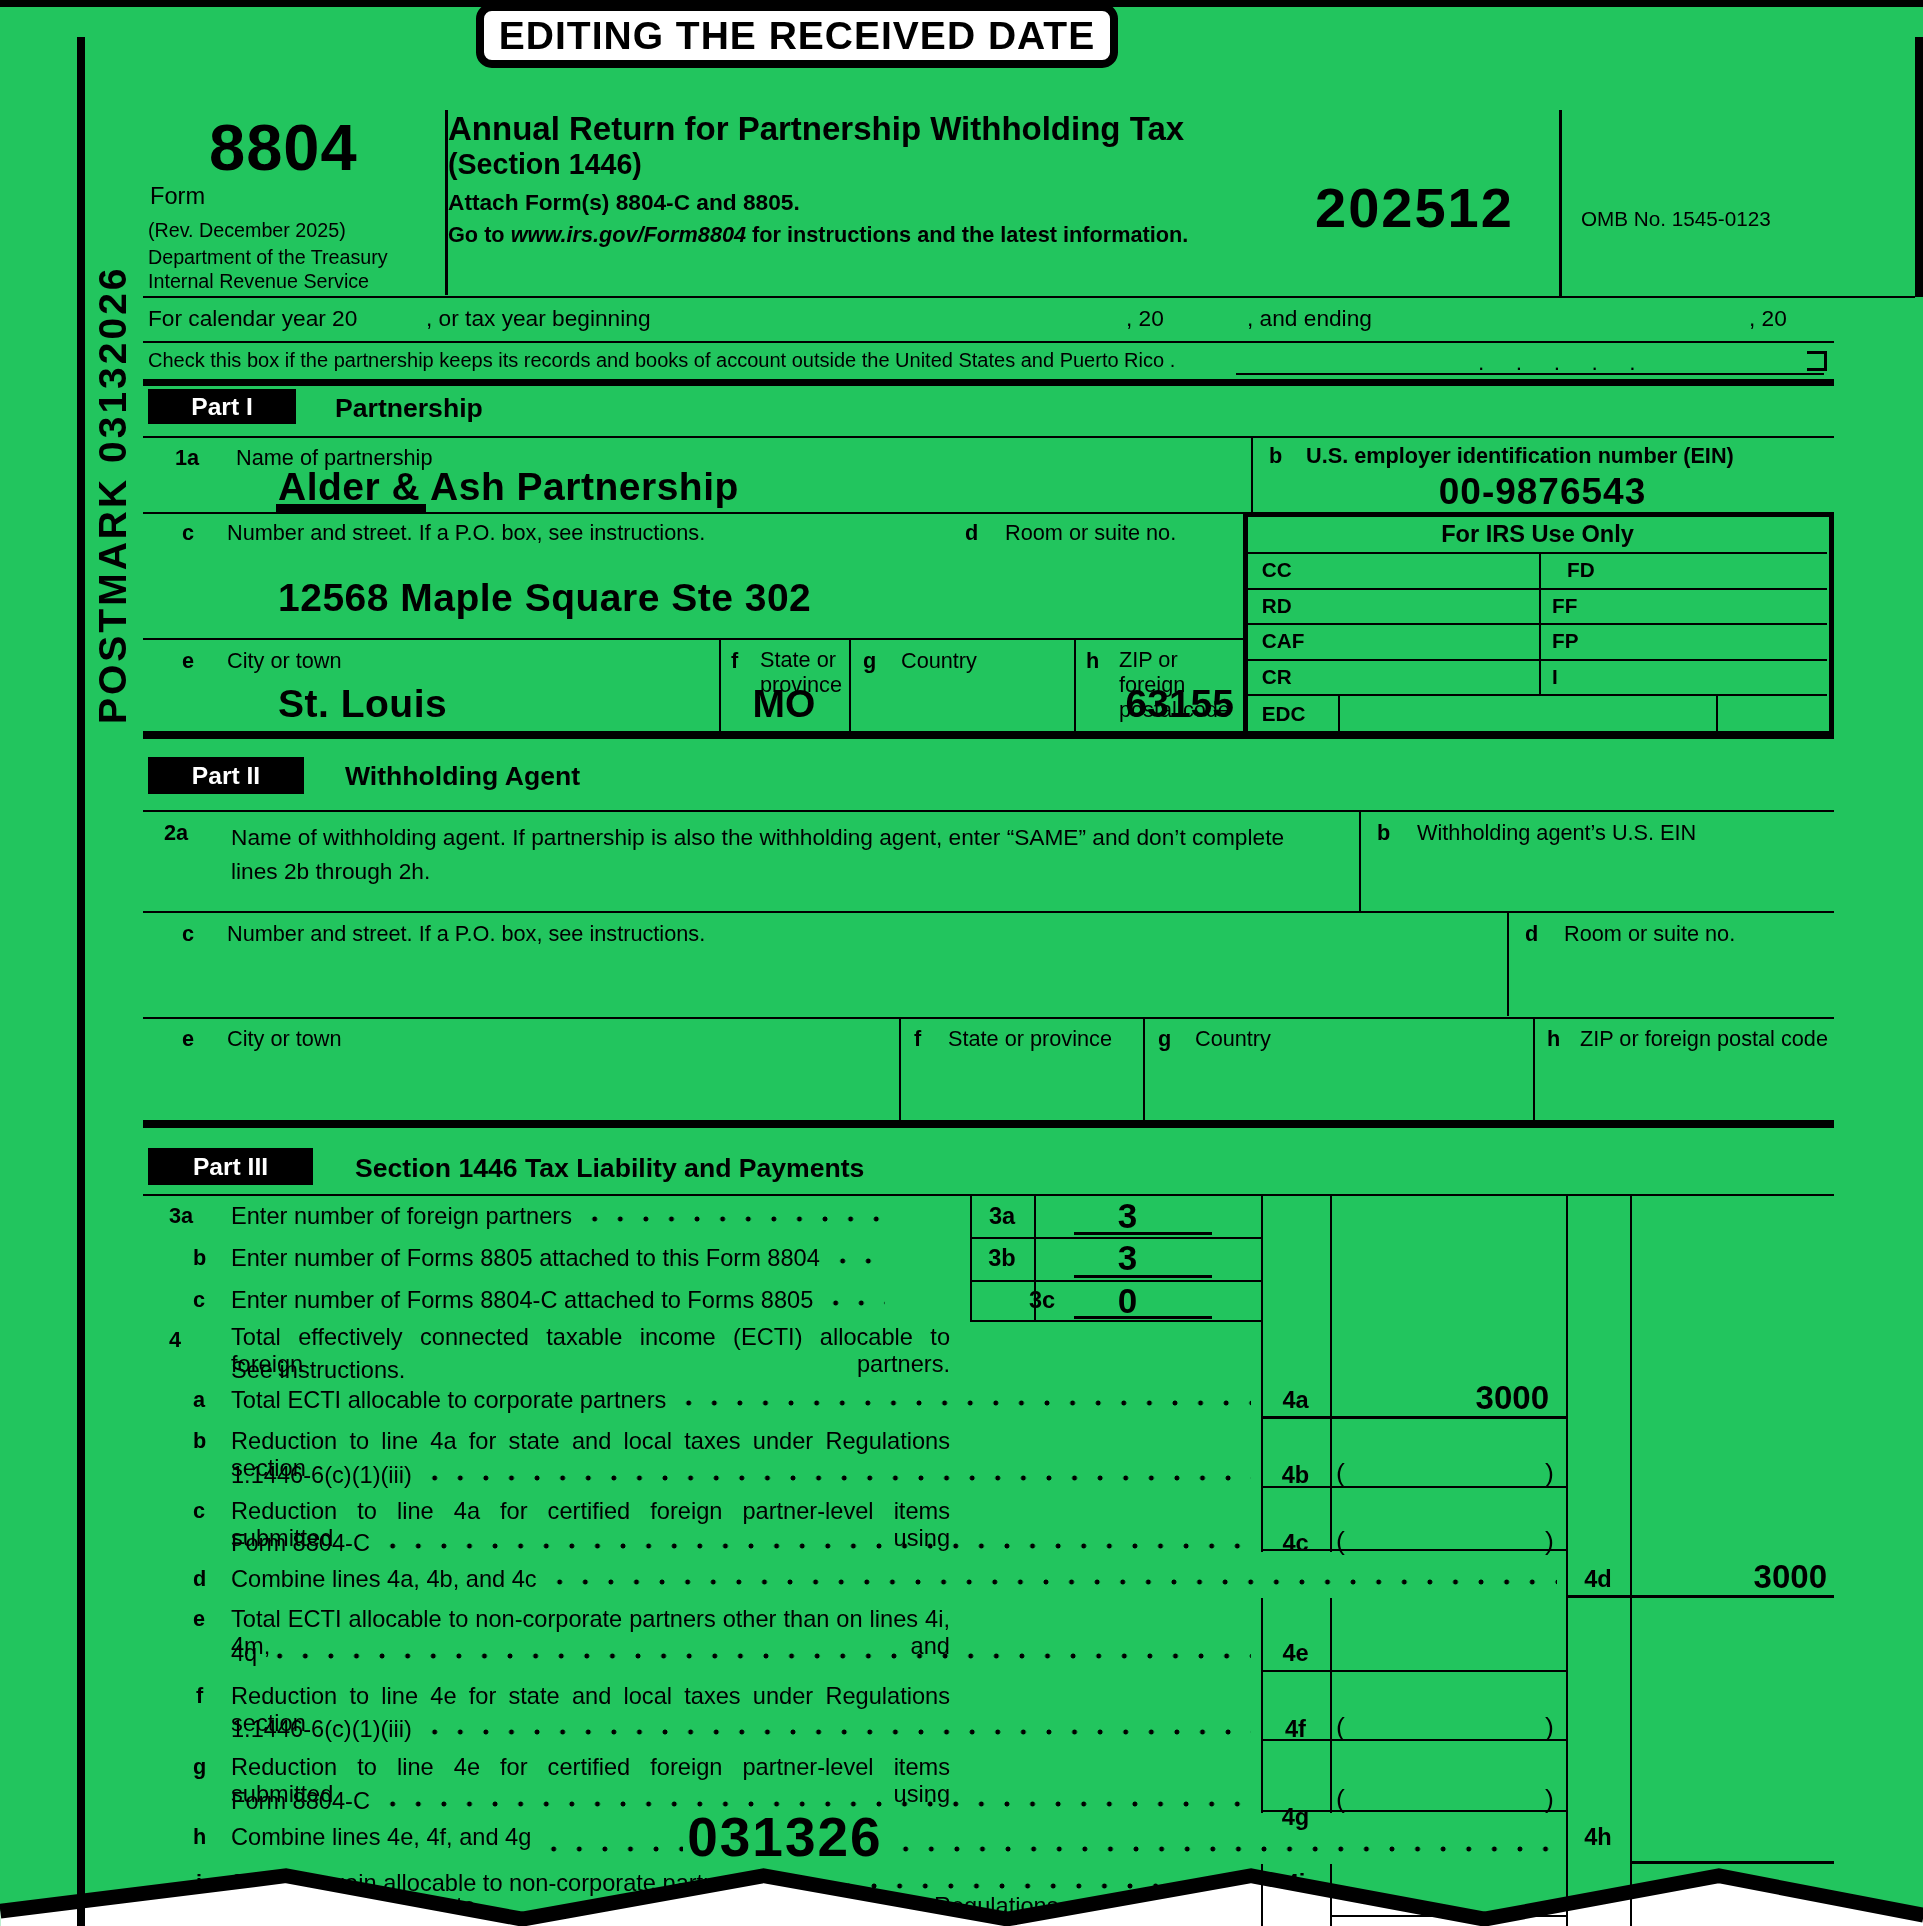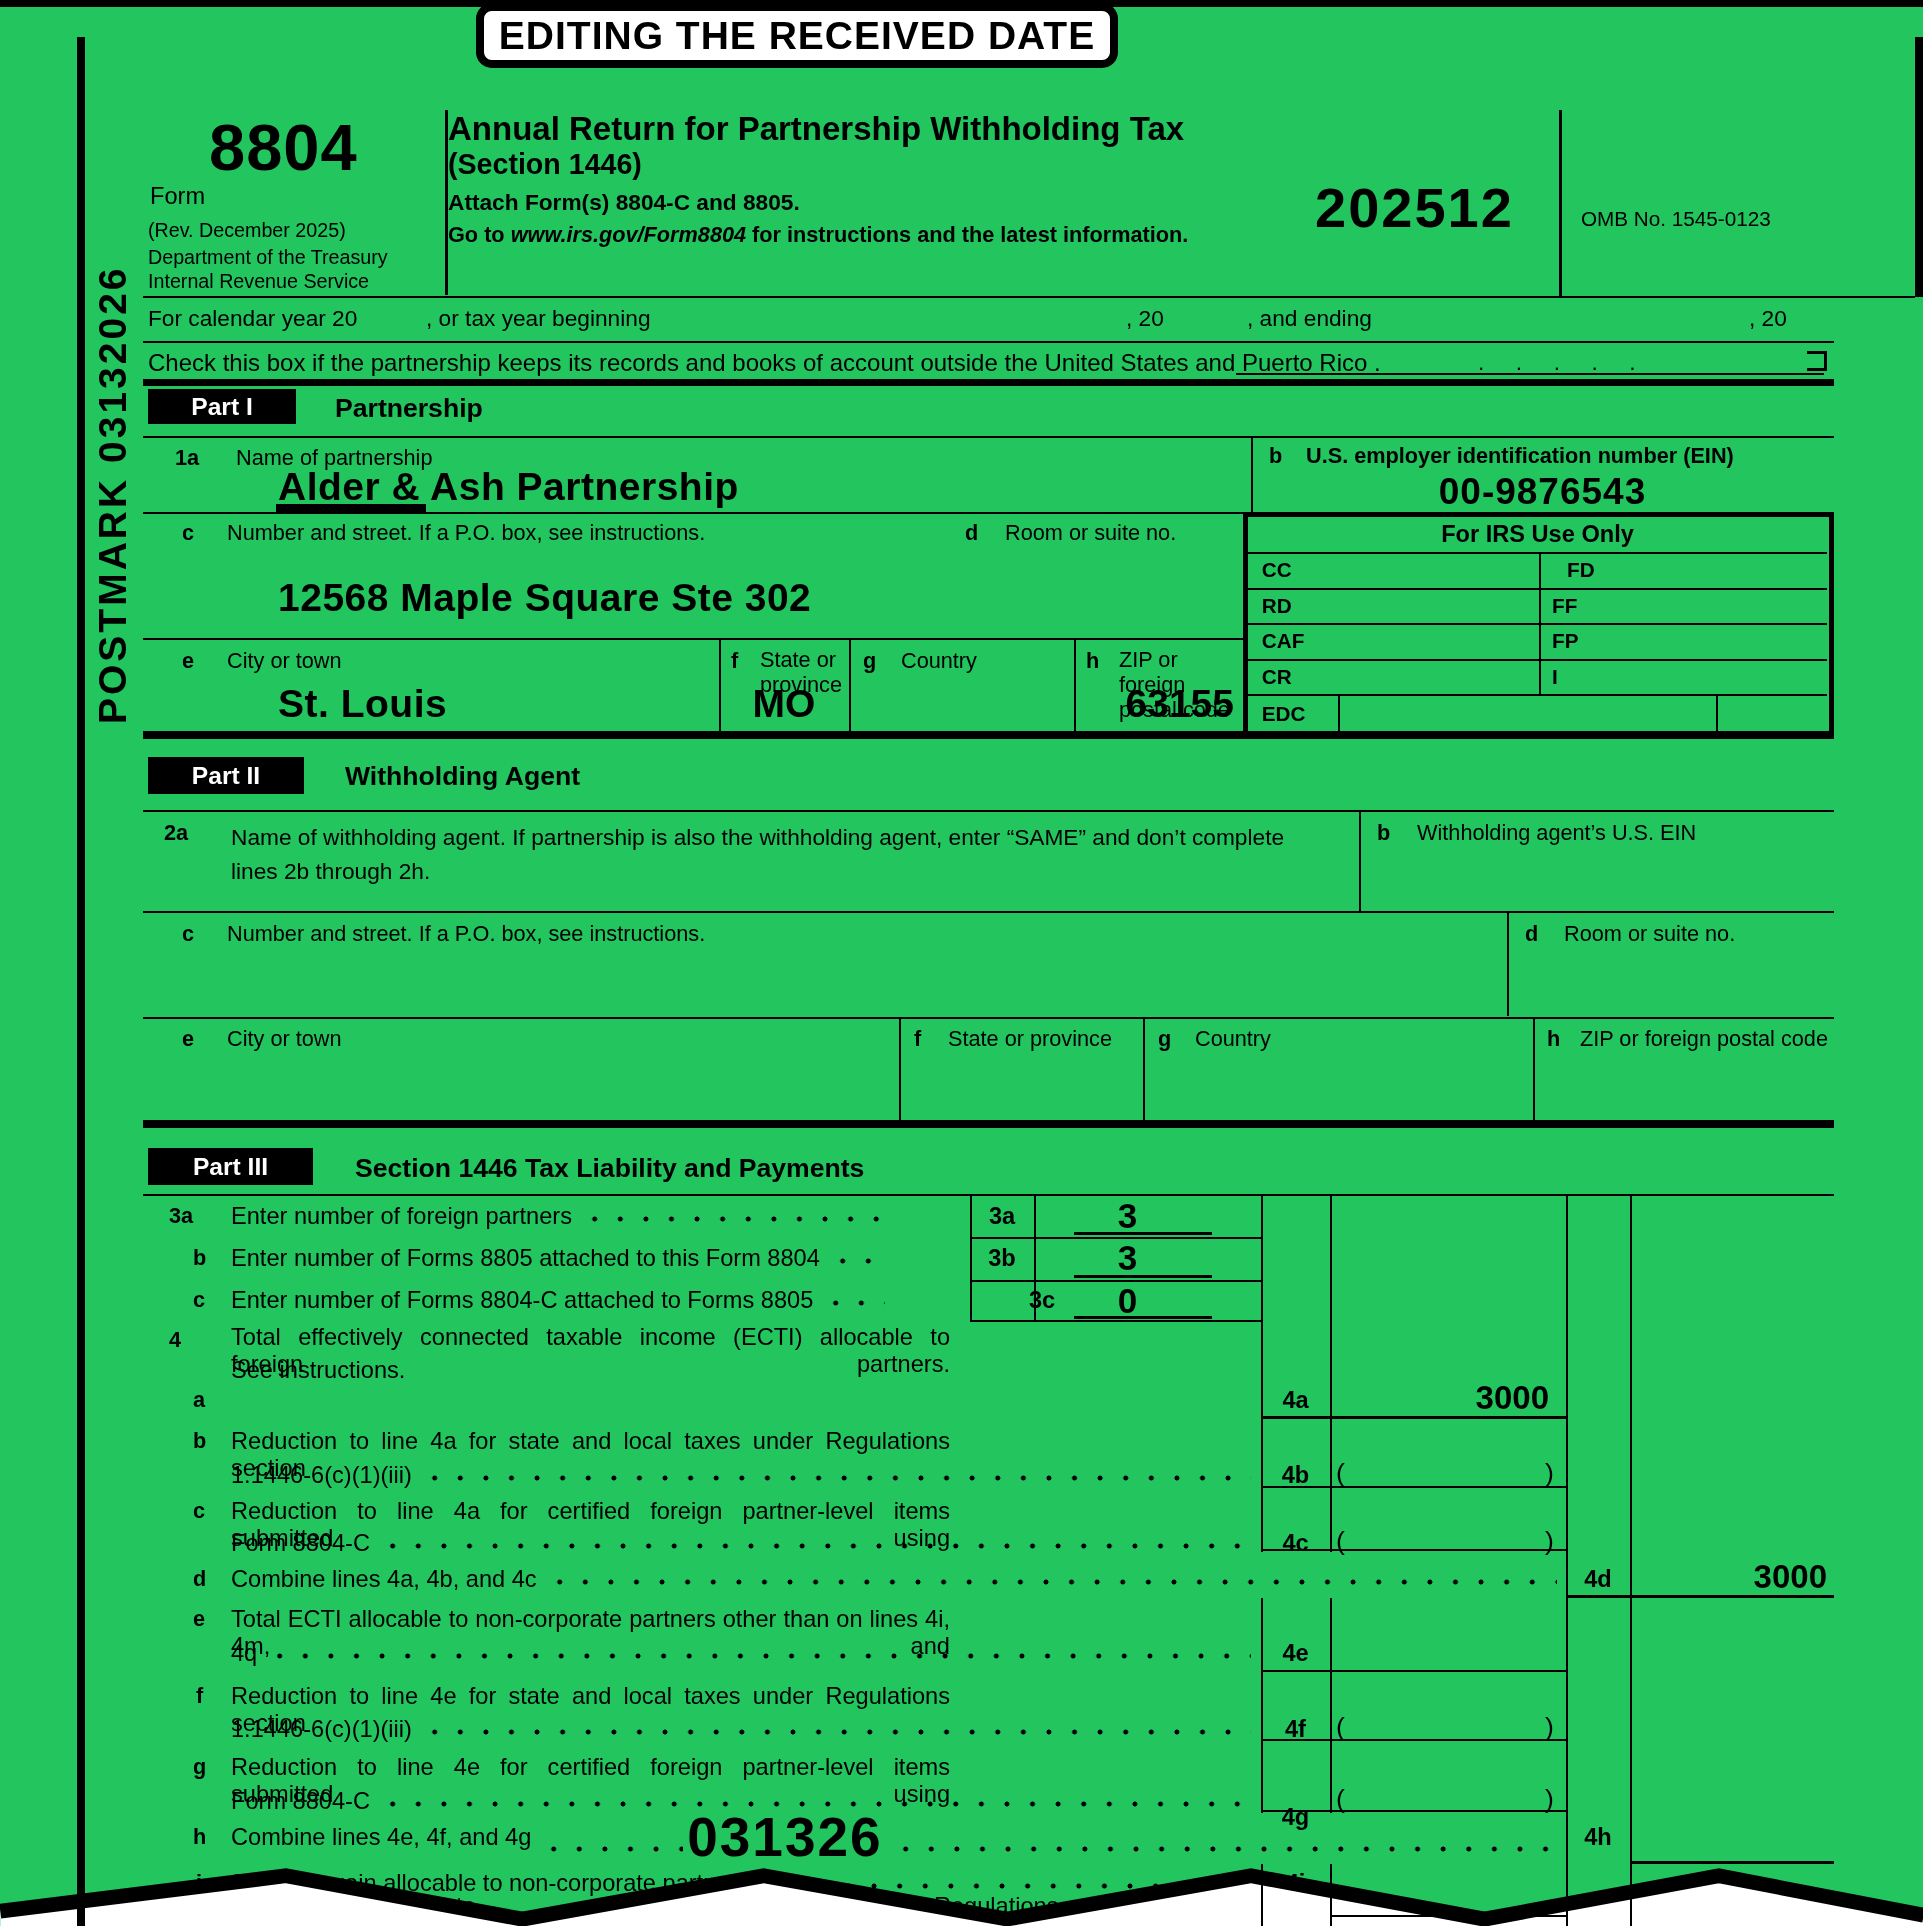--- a/index.html
+++ b/index.html
@@ -63,21 +63,21 @@
   <span class="lbl" style="left:1581px;top:207px;font-size:20.7px;">OMB No. 1545-0123</span>
 
   <div class="hl" style="left:143px;top:296px;width:1772px;"></div>
   <span class="lbl" style="left:148px;top:305px;font-size:22.7px;">For calendar year 20</span>
   <span class="lbl" style="left:426px;top:305px;font-size:22.7px;">, or tax year beginning</span>
   <span class="lbl" style="left:1126px;top:305px;font-size:22.7px;">, 20</span>
   <span class="lbl" style="left:1247px;top:305px;font-size:22.7px;">, and ending</span>
   <span class="lbl" style="left:1749px;top:305px;font-size:22.7px;">, 20</span>
 
   <div class="hl" style="left:143px;top:341px;width:1691px;"></div>
-  <span class="lbl" style="left:148px;top:349px;font-size:24px;white-space:nowrap;">Check this box if the partnership keeps its records and books of account outside the United States and Puerto Rico .</span>
+  <span class="lbl" style="left:148px;top:349px;font-size:20px;white-space:nowrap;">Check this box if the partnership keeps its records and books of account outside the United States and Puerto Rico .</span>
   <span class="lbl" style="left:1478px;top:349px;font-size:22.7px;white-space:pre;">.     .     .     .     .</span>
   <div class="abs" style="left:1807px;top:351px;width:19.7px;height:19.7px;border:3px solid #000;border-left:none;box-sizing:border-box;"></div>
   <div class="hl" style="left:1236px;top:373px;width:588px;"></div>
   <div class="hl" style="left:143px;top:379px;width:1691px;height:6.9px;"></div>
 
   <div class="badge" style="left:148px;top:389px;width:148px;height:35px;">Part I</div>
   <div class="ptitle" style="left:335px;top:393px;">Partnership</div>
   <div class="hl" style="left:143px;top:436px;width:1691px;"></div>
 
   <span class="num" style="left:175px;top:445px;">1a</span>
@@ -212,20 +212,24 @@
   <div class="cellnum" style="left:1010px;top:1287px;width:64px;">3c</div>
   <div class="entryval" style="left:1034px;top:1281px;width:187px;">0</div>
   <div class="hl" style="left:1074px;top:1316px;width:138px;height:3px;"></div>
   <div class="hl" style="left:970px;top:1320px;width:291px;"></div>
 
   <span class="num" style="left:169px;top:1327px;">4</span>
   <div class="abs rowtxt just" style="left:231px;top:1294px;width:719px;margin-top:30px;">Total effectively connected taxable income (ECTI) allocable to foreign partners.</div>
   <div class="abs rowtxt" style="left:231px;top:1357px;">See instructions.</div>
 
   <span class="num" style="left:193px;top:1387px;">a</span>
+  <div class="flexrow rowtxt" style="left:231px;top:1387px;width:1024px;">
+      <span>Total ECTI allocable to corporate partners</span>
+      <div class="dots"></div>
+    </div>
   <div class="cellnum" style="left:1261px;top:1387px;width:69px;">4a</div>
   <div class="amt" style="left:1330px;top:1379px;width:219px;">3000</div>
   <div class="hl" style="left:1261px;top:1416px;width:305px;height:3px;"></div>
 
   <span class="num" style="left:193px;top:1428px;">b</span>
   <div class="abs rowtxt just" style="left:231px;top:1428px;width:719px;">Reduction to line 4a for state and local taxes under Regulations section</div>
   <div class="flexrow rowtxt" style="left:231px;top:1462px;width:1024px;">
       <span>1.1446-6(c)(1)(iii)</span>
       <div class="dots"></div>
     </div>

